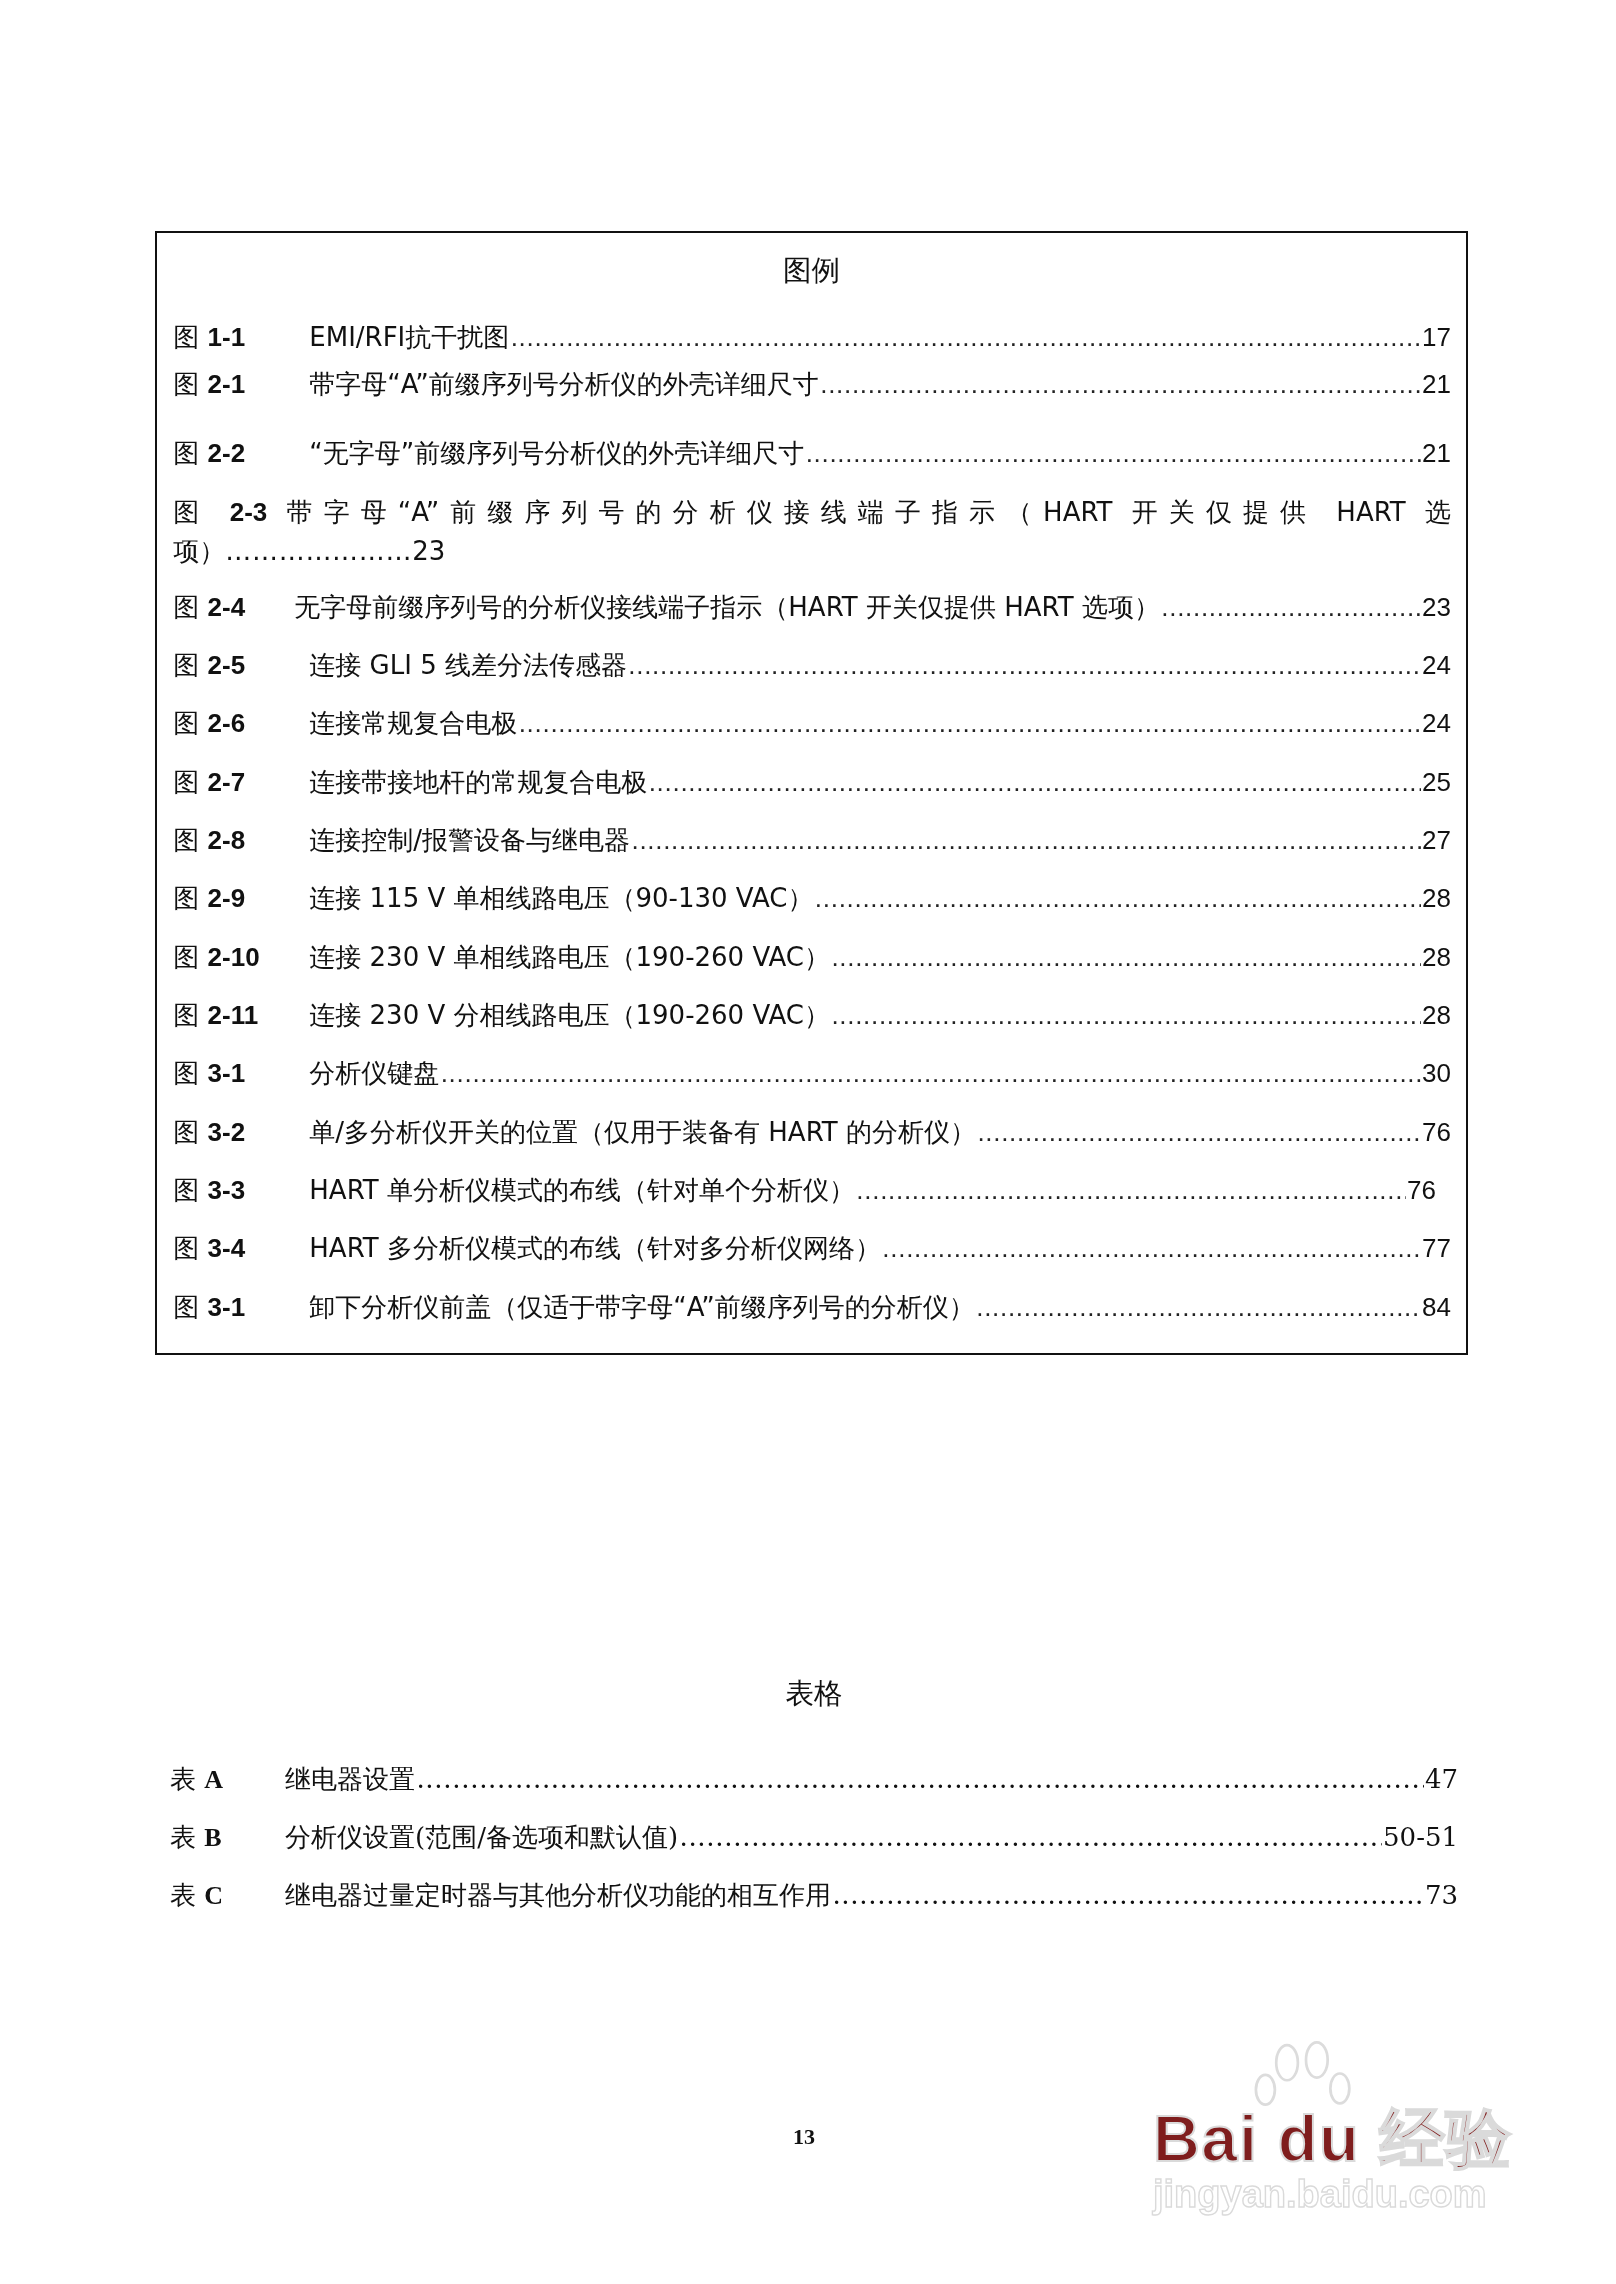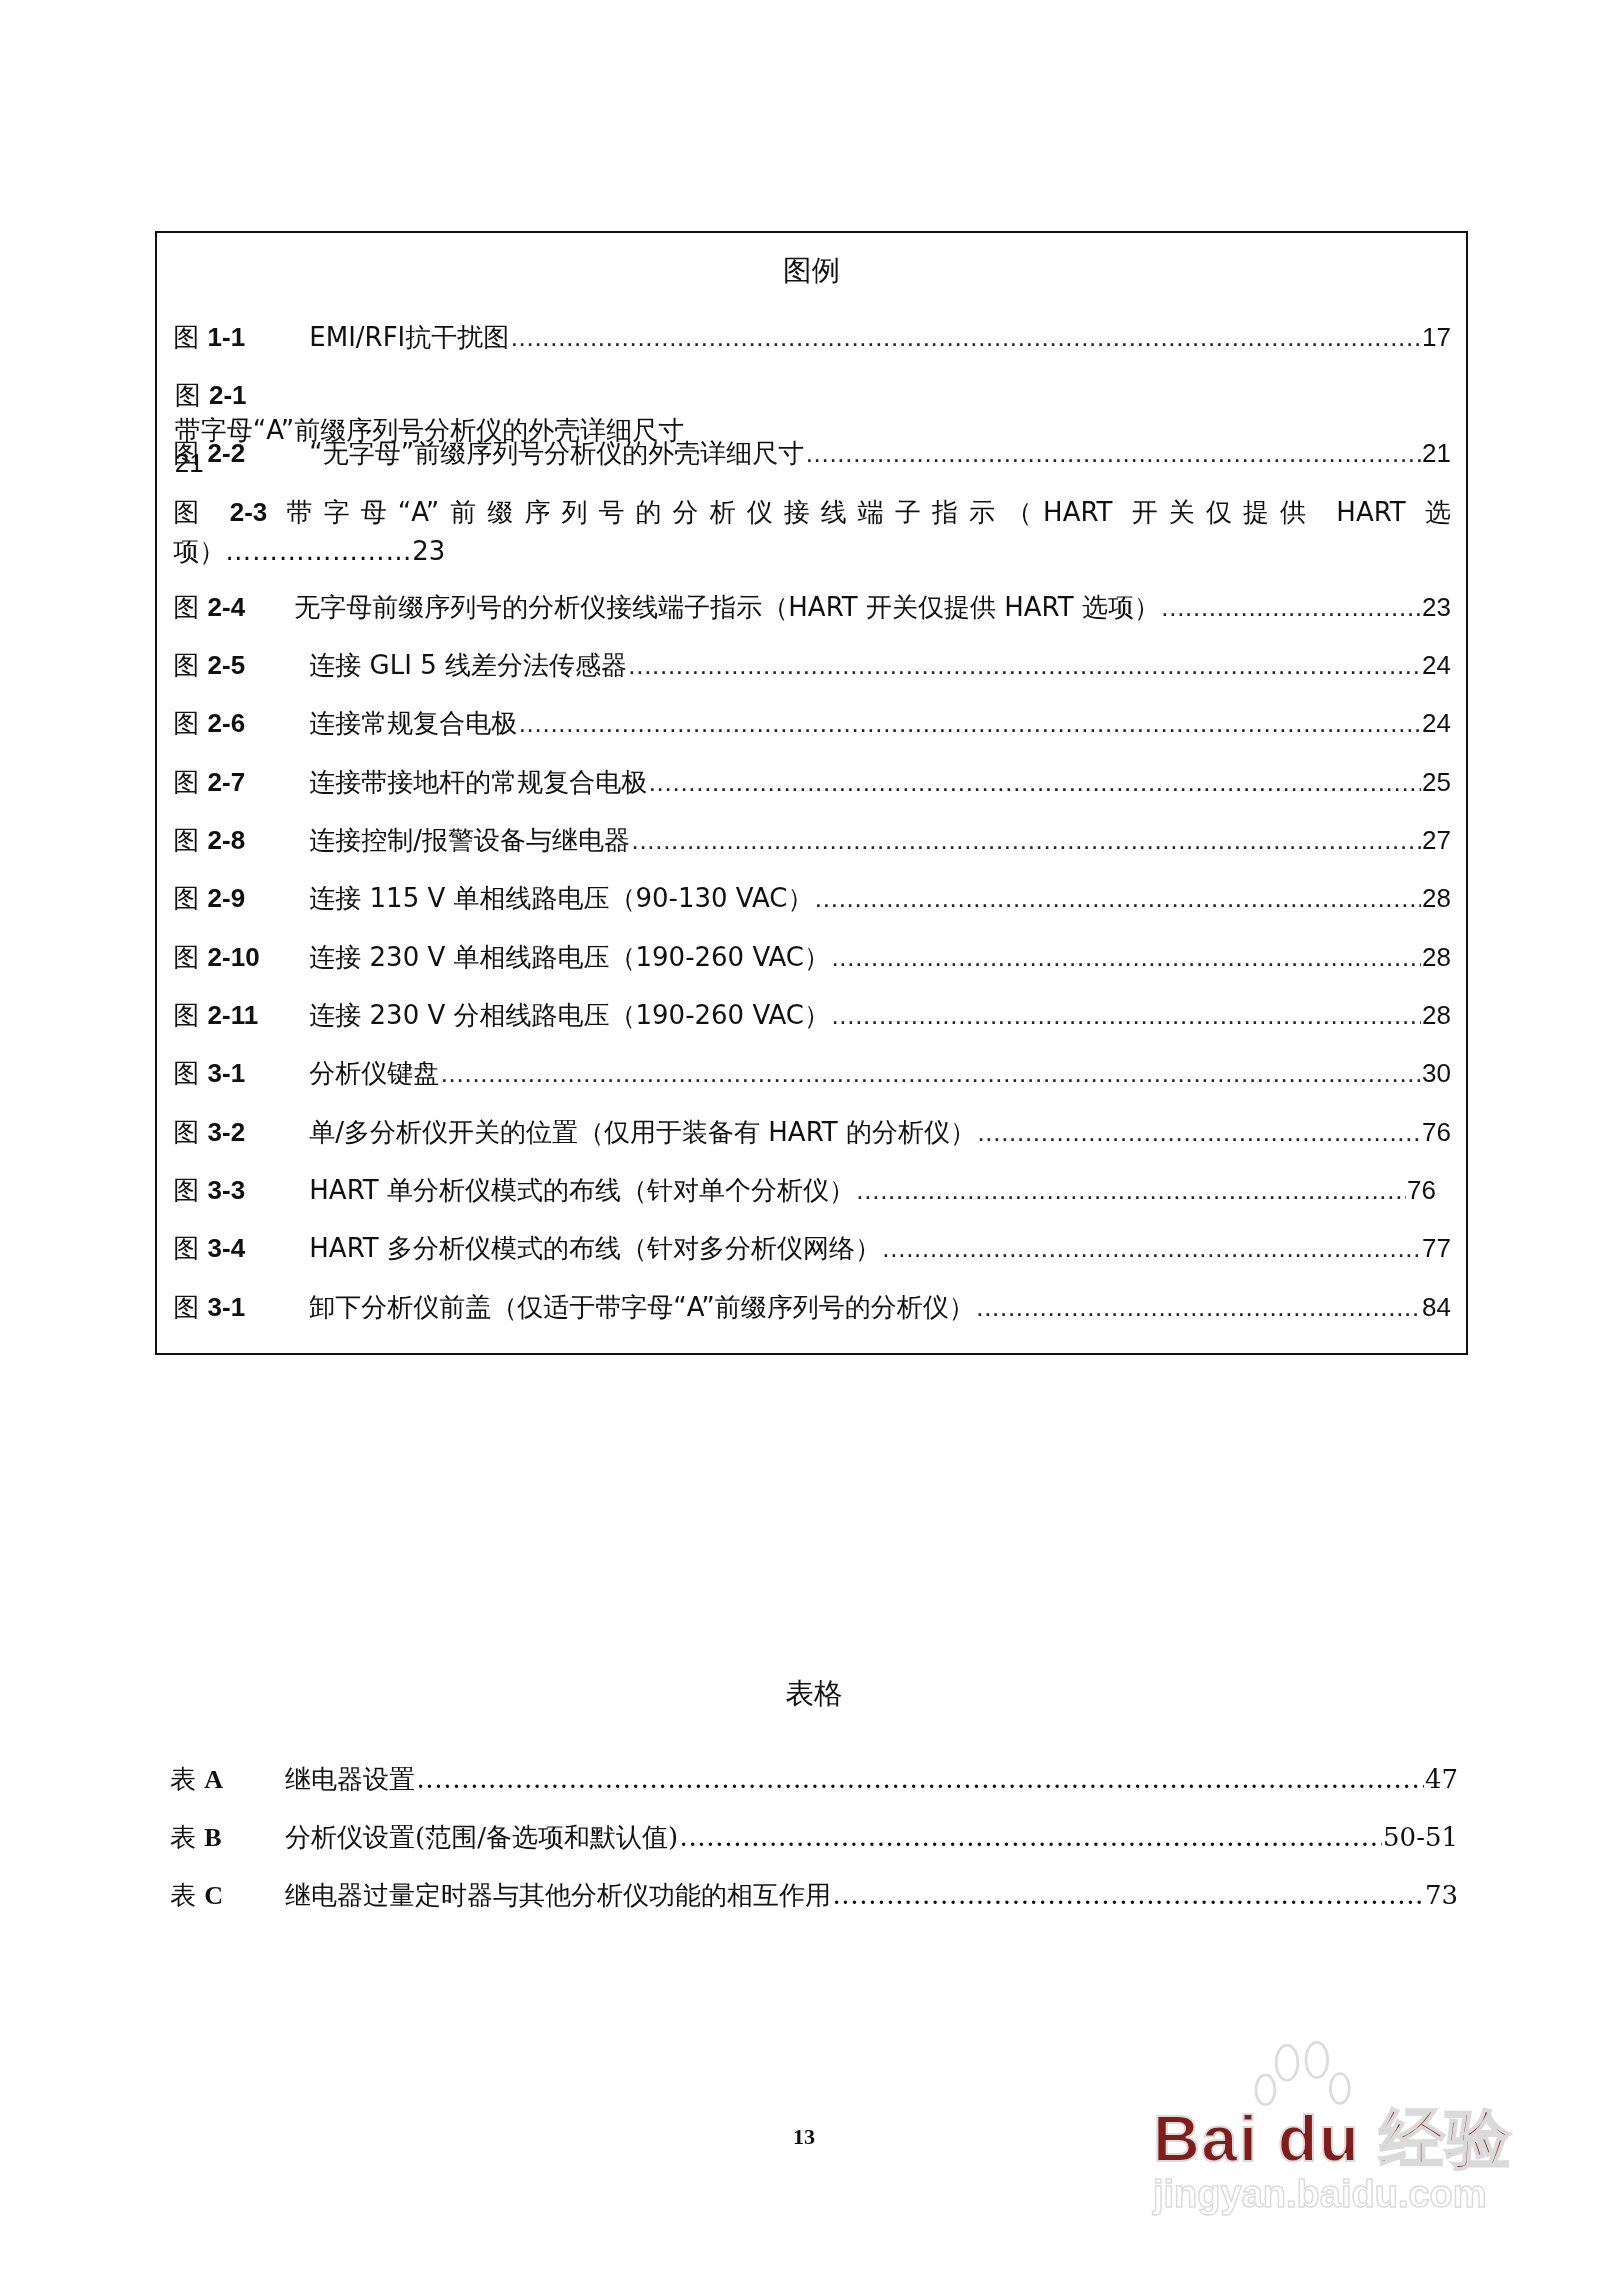--- a/index.html
+++ b/index.html
@@ -46,21 +46,21 @@
 <div class="fig-box">
   <div class="section-title" style="top:19px;">图例</div>
 
   <div class="toc-row" style="top:87px;">
     <span class="lbl"><span>图</span> <b>1-1</b></span>
     <span class="title">EMI/RFI抗干扰图</span>
     <span class="leader"></span>
     <span class="page">17</span>
   </div>
 
-  <div class="toc-row" style="top:145px;flex-direction:column;">
+  <div class="toc-row" style="top:134px;">
     <span class="lbl"><span>图</span> <b>2-1</b></span>
     <span class="title">带字母“A”前缀序列号分析仪的外壳详细尺寸</span>
     <span class="leader"></span>
     <span class="page">21</span>
   </div>
 
   <div class="toc-row" style="top:203px;">
     <span class="lbl"><span>图</span> <b>2-2</b></span>
     <span class="title">“无字母”前缀序列号分析仪的外壳详细尺寸</span>
     <span class="leader"></span>

